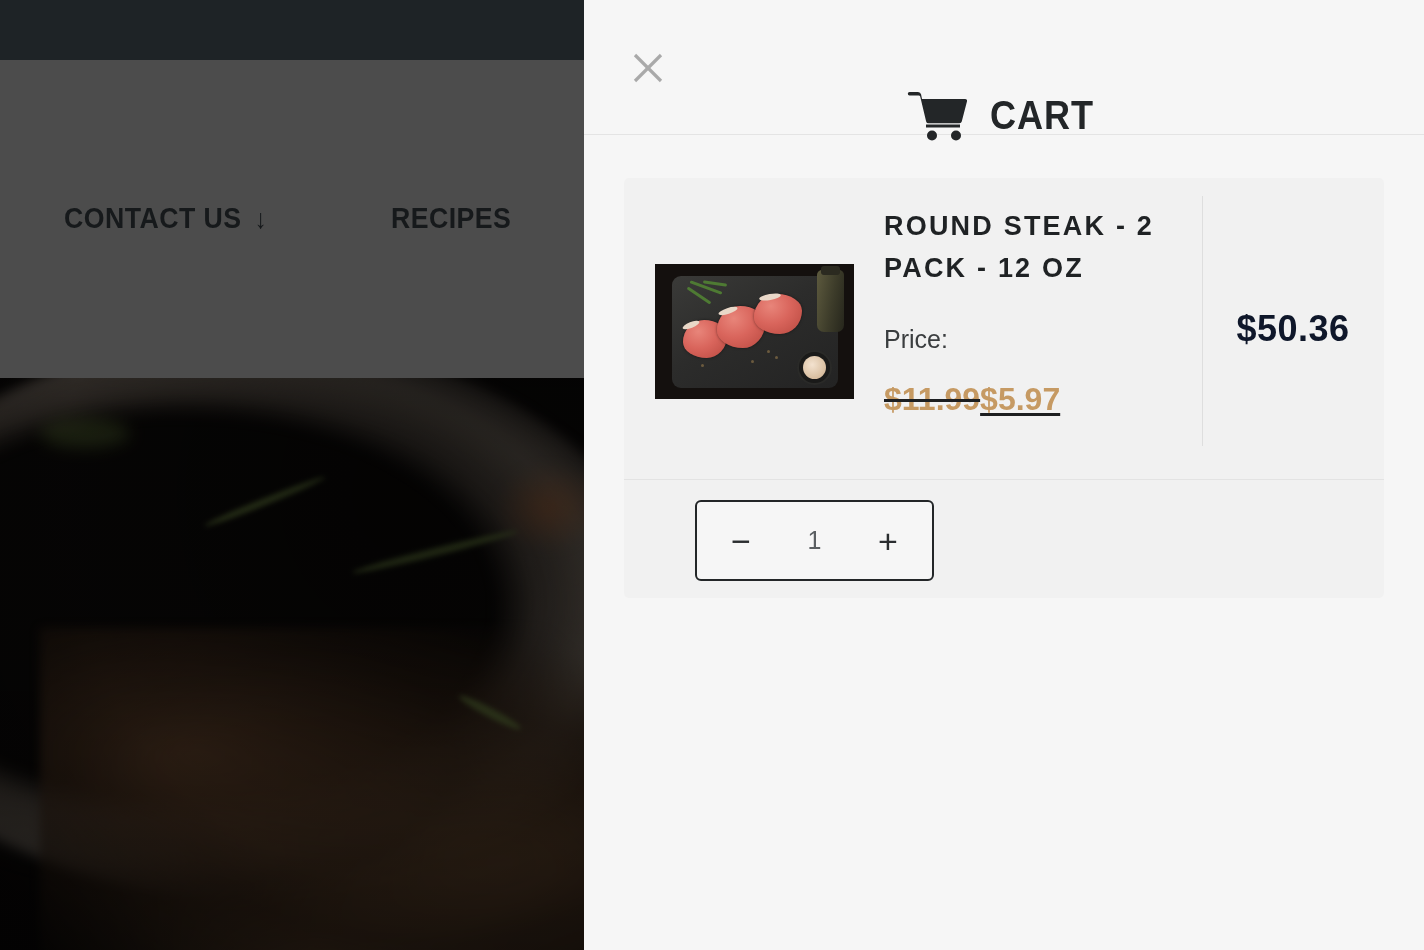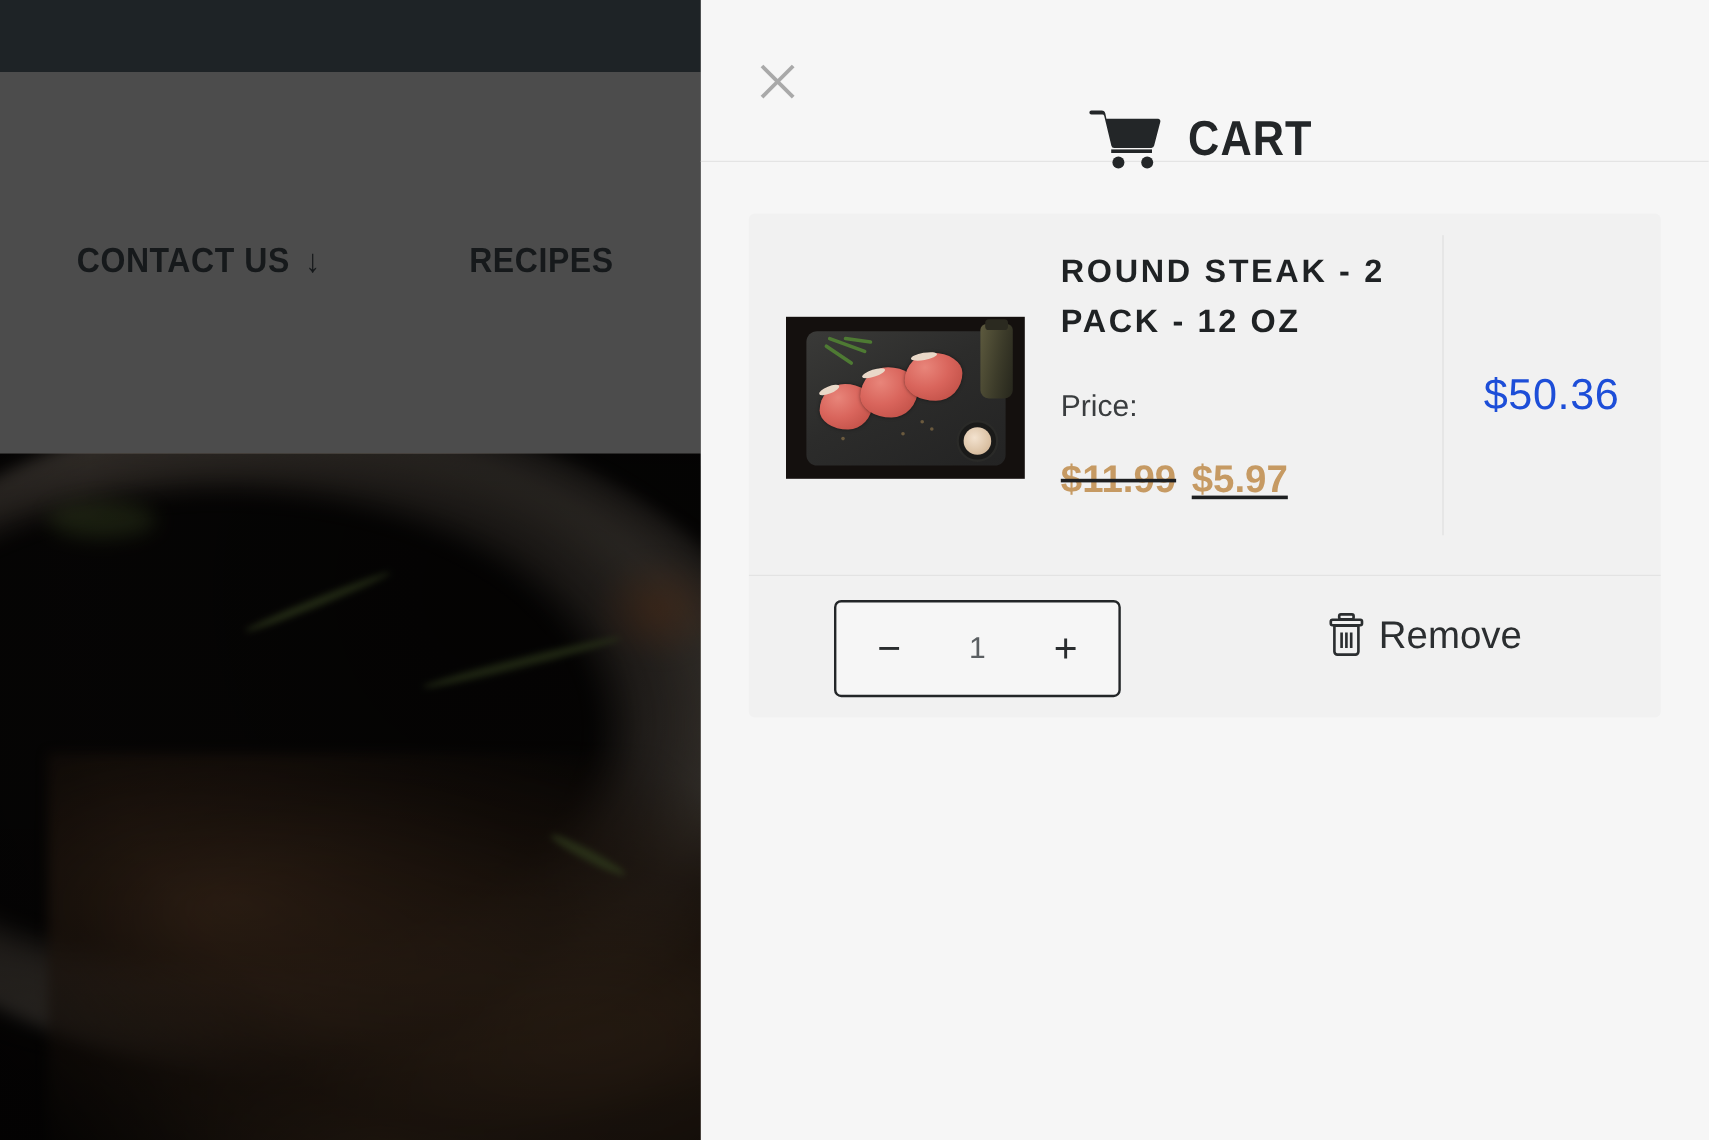--- a/index.html
+++ b/index.html
@@ -160,21 +160,21 @@
   .item-info {
     position: absolute; left: 260px; top: 28px; width: 315px;
   }
   .item-title {
     font-weight: 700; font-size: 27px; line-height: 1.55;
     letter-spacing: 2.2px; color: #1f2224; text-transform: uppercase;
   }
   .price-label {
     margin-top: 35px; font-size: 25px; color: #3a3d3f; font-weight: 300;
   }
-  .price-row { margin-top: 27px; display: flex; align-items: baseline; gap: 13px; }
+  .price-row { margin-top: 27px; display: flex; align-items: baseline; gap: 0; }
   .price-old {
     font-size: 32px; font-weight: 700; color: #c69a63;
     text-decoration: line-through; text-decoration-color: #1d1f21;
     text-decoration-thickness: 3px;
   }
   .price-new {
     font-size: 32px; font-weight: 700; color: #c69a63;
     text-decoration: underline; text-decoration-color: #1d1f21;
     text-decoration-thickness: 3px; text-underline-offset: 3px;
   }
@@ -182,21 +182,21 @@
   .item-divider {
     position: absolute; left: 578px; top: 18px; width: 1px; height: 250px;
     background: #dedede;
   }
 
   .item-total {
     position: absolute; left: 578px; top: 0; width: 182px; height: 301px;
     display: flex; align-items: center; justify-content: center;
   }
   .total-amount {
-    font-size: 36px; font-weight: 400; color: #1d4ed8; letter-spacing: 0.5px;
+    font-size: 36px; font-weight: 700; color: #0f172a; letter-spacing: 0.5px;
   }
 
   .item-bottom {
     position: absolute; left: 0; bottom: 0; width: 760px; height: 119px;
     border-top: 1px solid #e3e3e3;
     display: flex; align-items: center;
   }
 
   .qty-box {
     position: absolute; left: 71px; top: 20px;
@@ -320,27 +320,16 @@
       </div>
 
       <div class="item-bottom">
 
         <div class="qty-box">
           <button class="qty-btn">−</button>
           <span class="qty-val">1</span>
           <button class="qty-btn">+</button>
         </div>
 
-        <button class="remove-btn">
-          <svg width="34" height="38" viewBox="0 0 34 38">
-            <rect x="11" y="2" width="12" height="4" rx="1.4" fill="none" stroke="#2b2e30" stroke-width="2.2"></rect>
-            <rect x="4" y="6.5" width="26" height="4.5" rx="1.4" fill="none" stroke="#2b2e30" stroke-width="2.2"></rect>
-            <path d="M7 11.5 h20 v21.5 a2.5 2.5 0 0 1 -2.5 2.5 h-15 a2.5 2.5 0 0 1 -2.5 -2.5 z" fill="none" stroke="#2b2e30" stroke-width="2.2"></path>
-            <line x1="13" y1="17" x2="13" y2="30" stroke="#2b2e30" stroke-width="2.2"></line>
-            <line x1="17" y1="17" x2="17" y2="30" stroke="#2b2e30" stroke-width="2.2"></line>
-            <line x1="21" y1="17" x2="21" y2="30" stroke="#2b2e30" stroke-width="2.2"></line>
-          </svg>
-          <span class="remove-label">Remove</span>
-        </button>
       </div>
     </div>
   </div>
 </div>
 
 </body></html>

